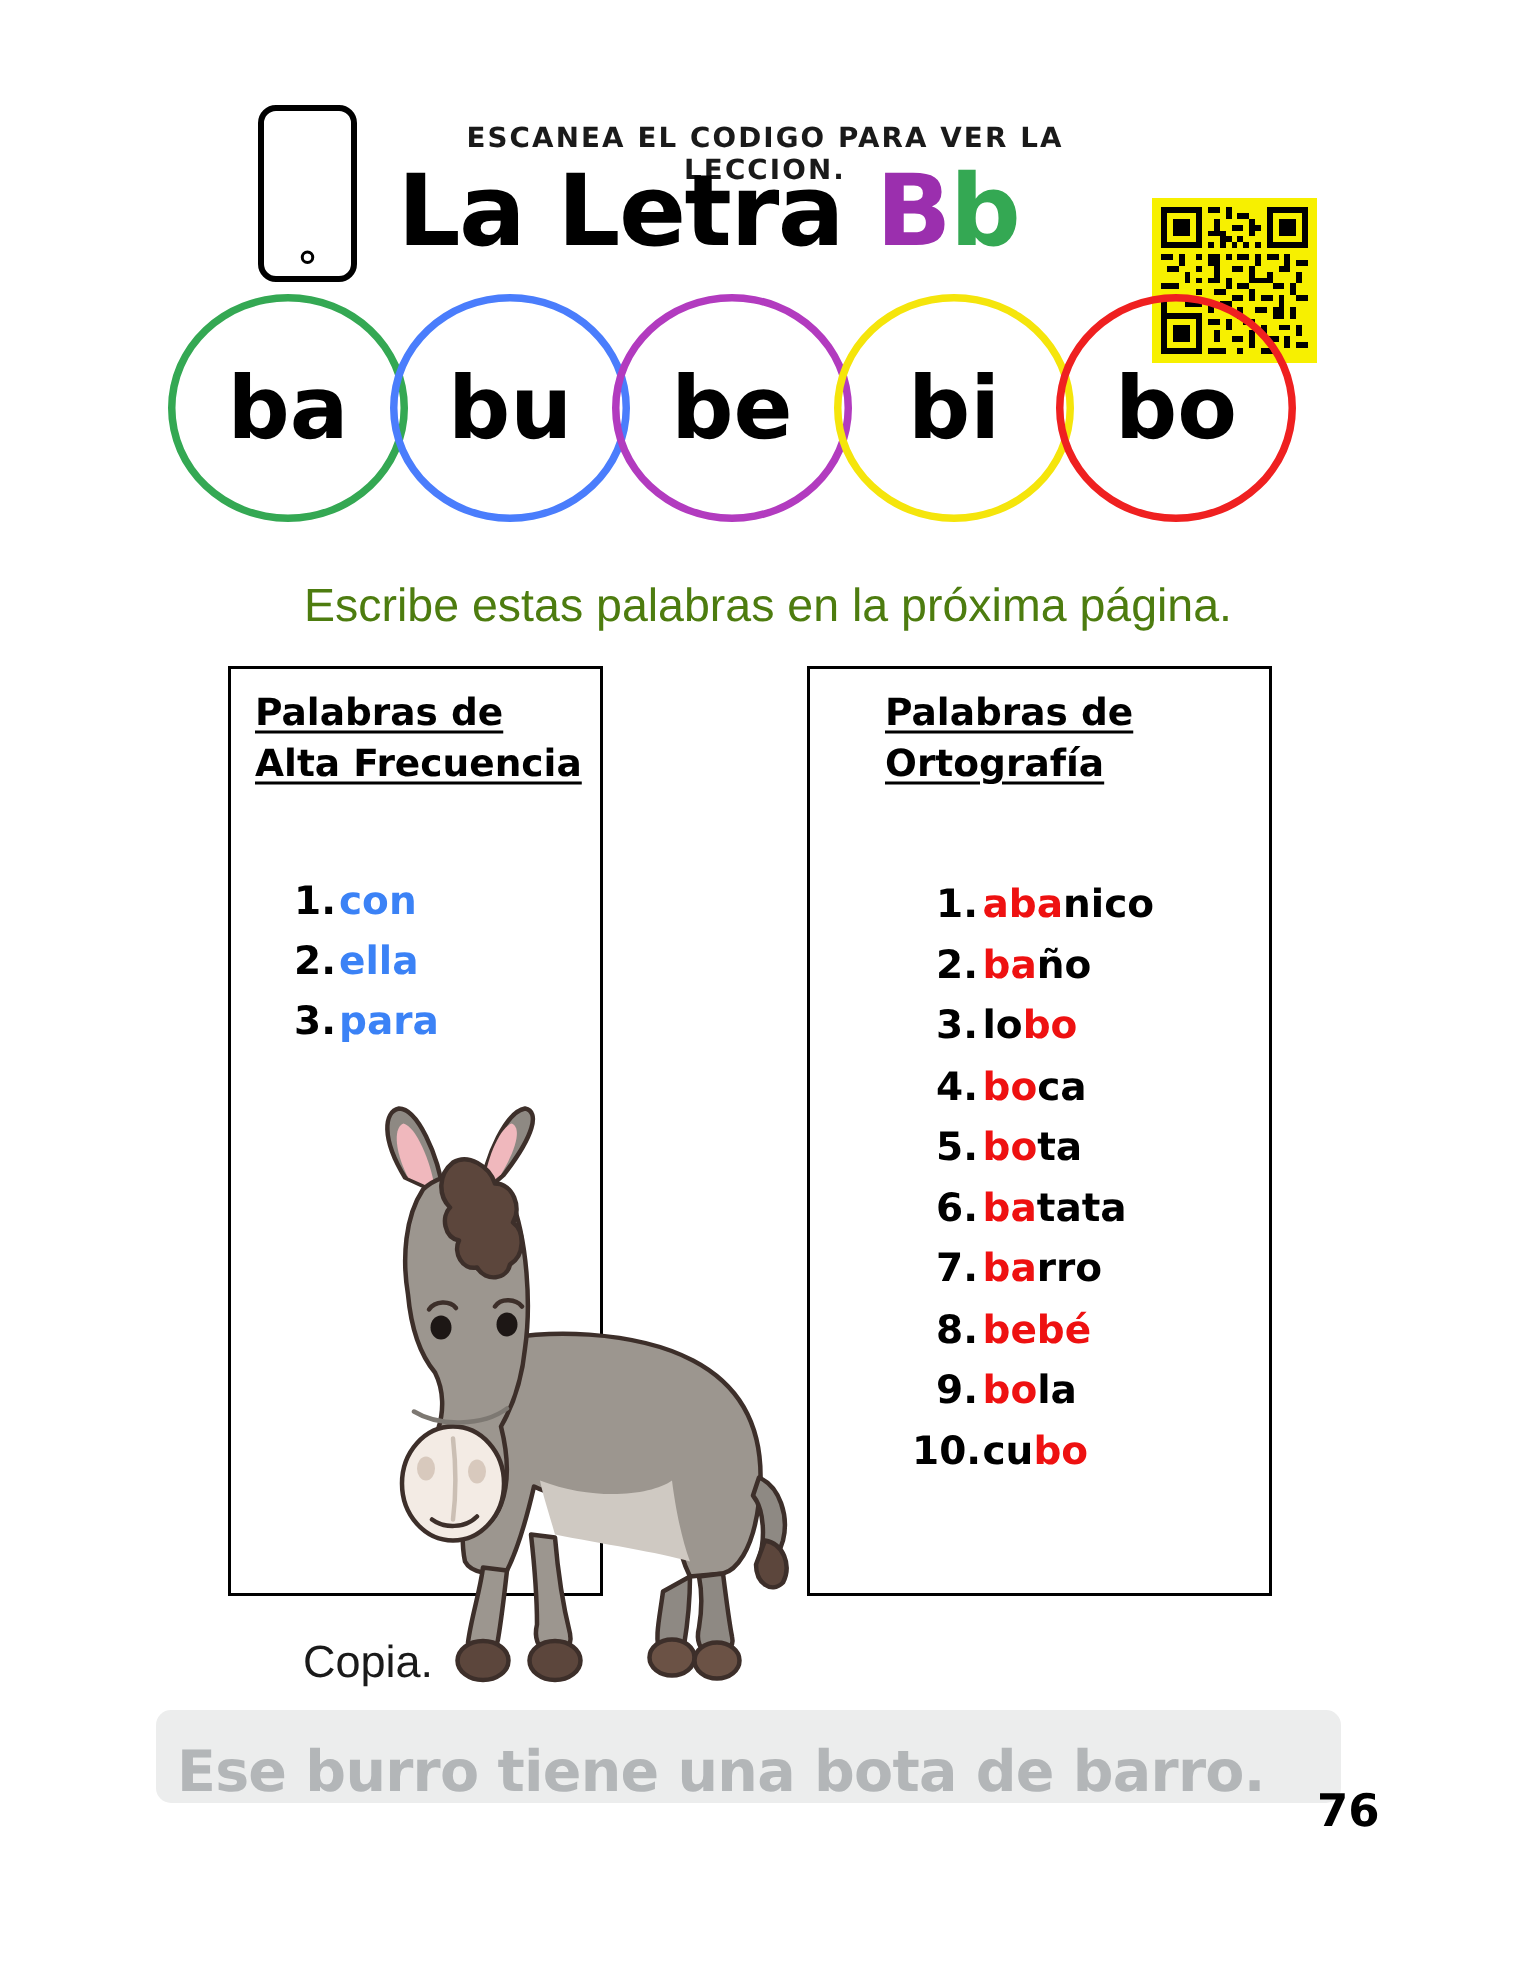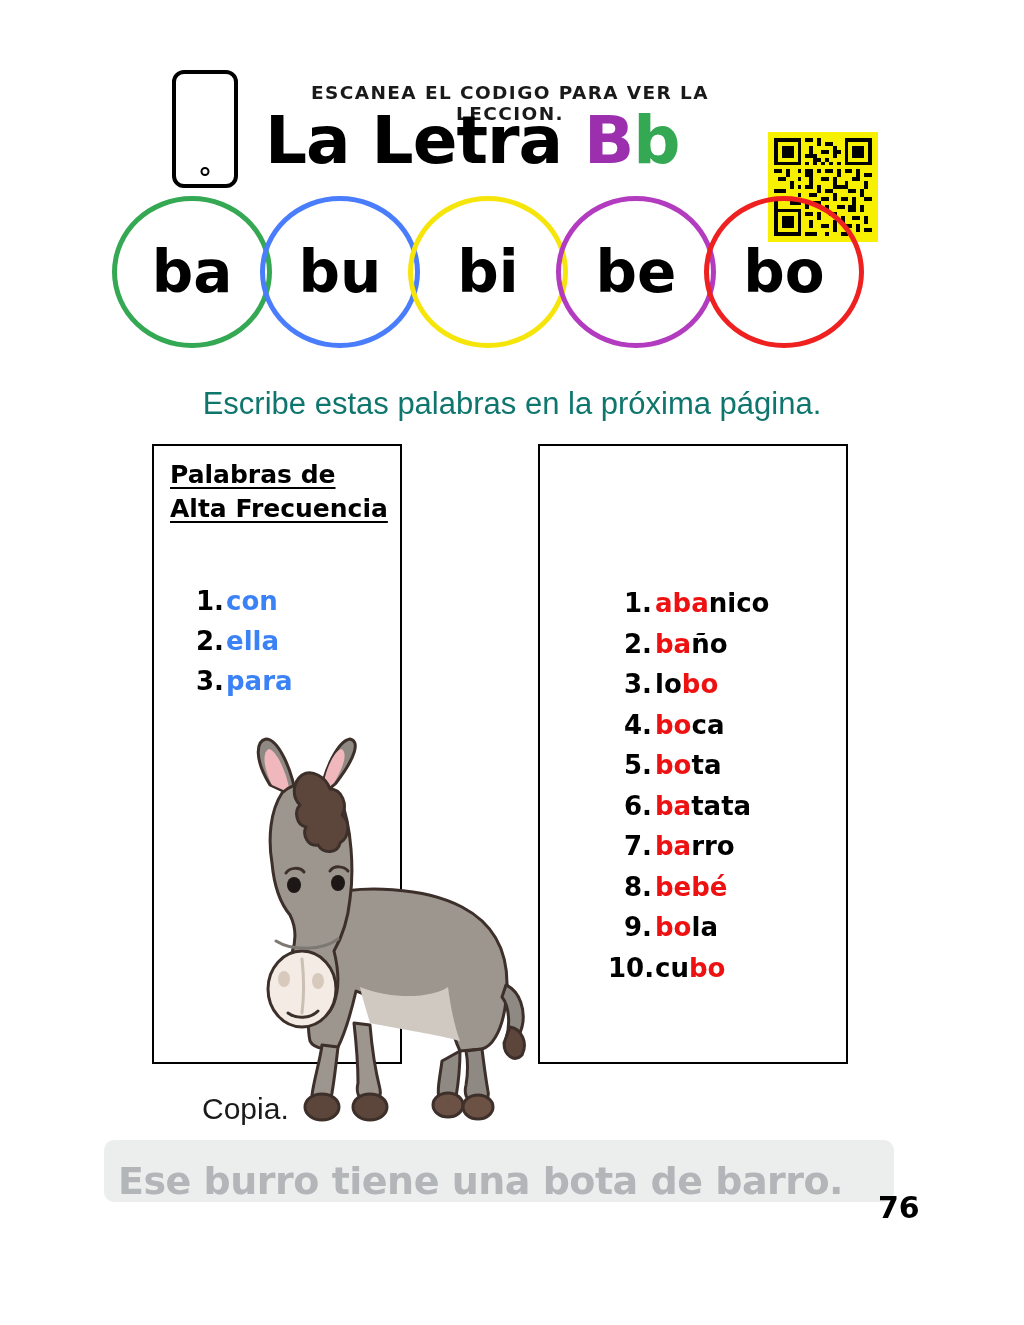--- a/index.html
+++ b/index.html
@@ -92,21 +92,21 @@
     background: transparent;
     margin-right: -12px;
   }
 
   
   .instruction {
     position: absolute;
     top: 386px; left: 0; width: 1024px;
     text-align: center;
     font-size: 31px;
-    color: #0f766e;
+    color: #4d7c0f;
     font-family: "Liberation Sans", sans-serif;
   }
 
   
   .box {
     position: absolute;
     border: 2px solid #000;
     background: transparent;
   }
   .box-left  { left: 152px; top: 444px; width: 250px; height: 620px; }
@@ -316,22 +316,22 @@
           <rect x="13" y="24" width="1" height="1"></rect>
         <rect x="17" y="24" width="2" height="1"></rect>
       </g>
     </svg>
   </div>
 </div>
 
 <div class="syllables">
   <div class="syl" style="border-color:#34a853">ba</div>
   <div class="syl" style="border-color:#4a7dfc">bu</div>
+  <div class="syl" style="border-color:#b23bbf">be</div>
   <div class="syl" style="border-color:#f5e50b">bi</div>
-  <div class="syl" style="border-color:#b23bbf">be</div>
   <div class="syl" style="border-color:#ef2020">bo</div>
 </div>
 
 <div class="instruction">Escribe estas palabras en la próxima página.</div>
 
 <div class="box box-left">
   <div class="box-title">Palabras de Alta Frecuencia</div>
   <ol class="word-list hf-list">
     <li>
       <span class="num">1.</span>
@@ -342,20 +342,21 @@
       <span class="word">ella</span>
     </li>
     <li>
       <span class="num">3.</span>
       <span class="word">para</span>
     </li>
   </ol>
 </div>
 
 <div class="box box-right">
+  <div class="box-title">Palabras de Ortografía</div>
   <ol class="word-list sp-list">
     <li>
       <span class="num">1.</span>
       <span class="word"><span></span><span class="hl">aba</span><span>nico</span></span>
     </li>
     <li>
       <span class="num">2.</span>
       <span class="word"><span></span><span class="hl">ba</span><span>ño</span></span>
     </li>
     <li>

